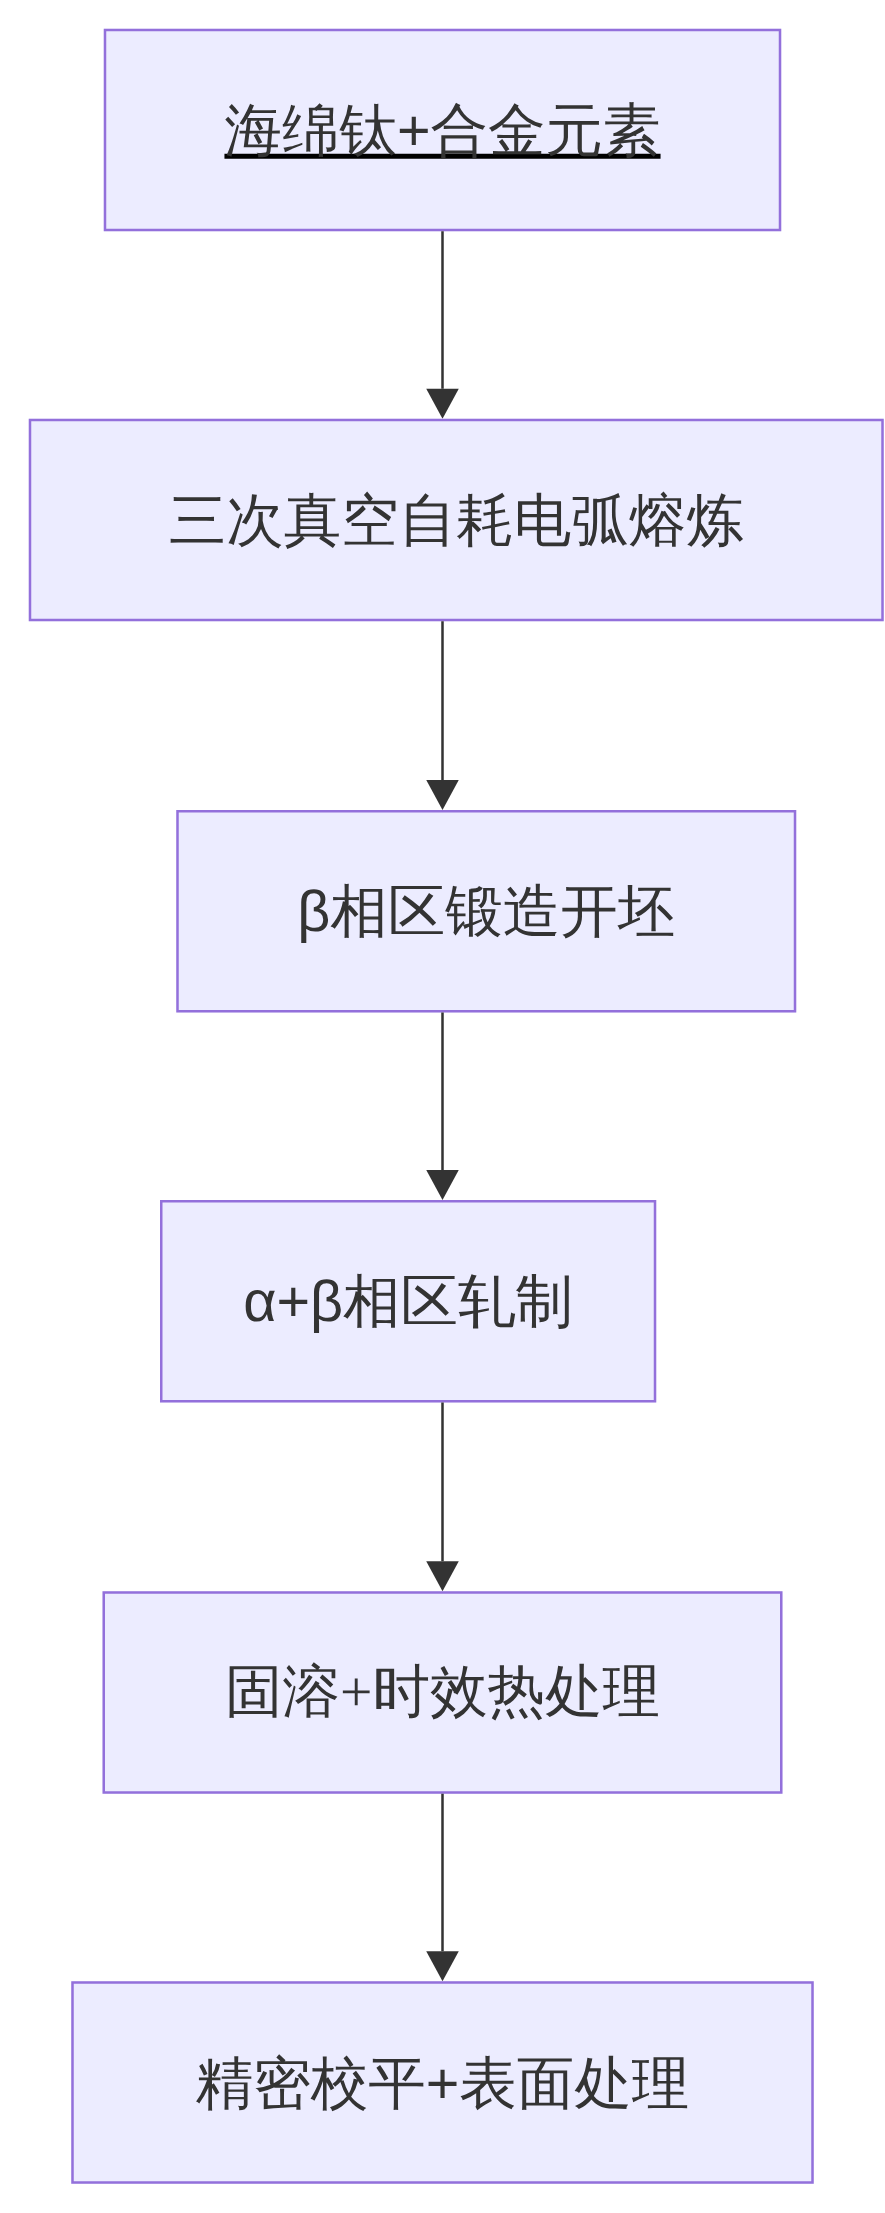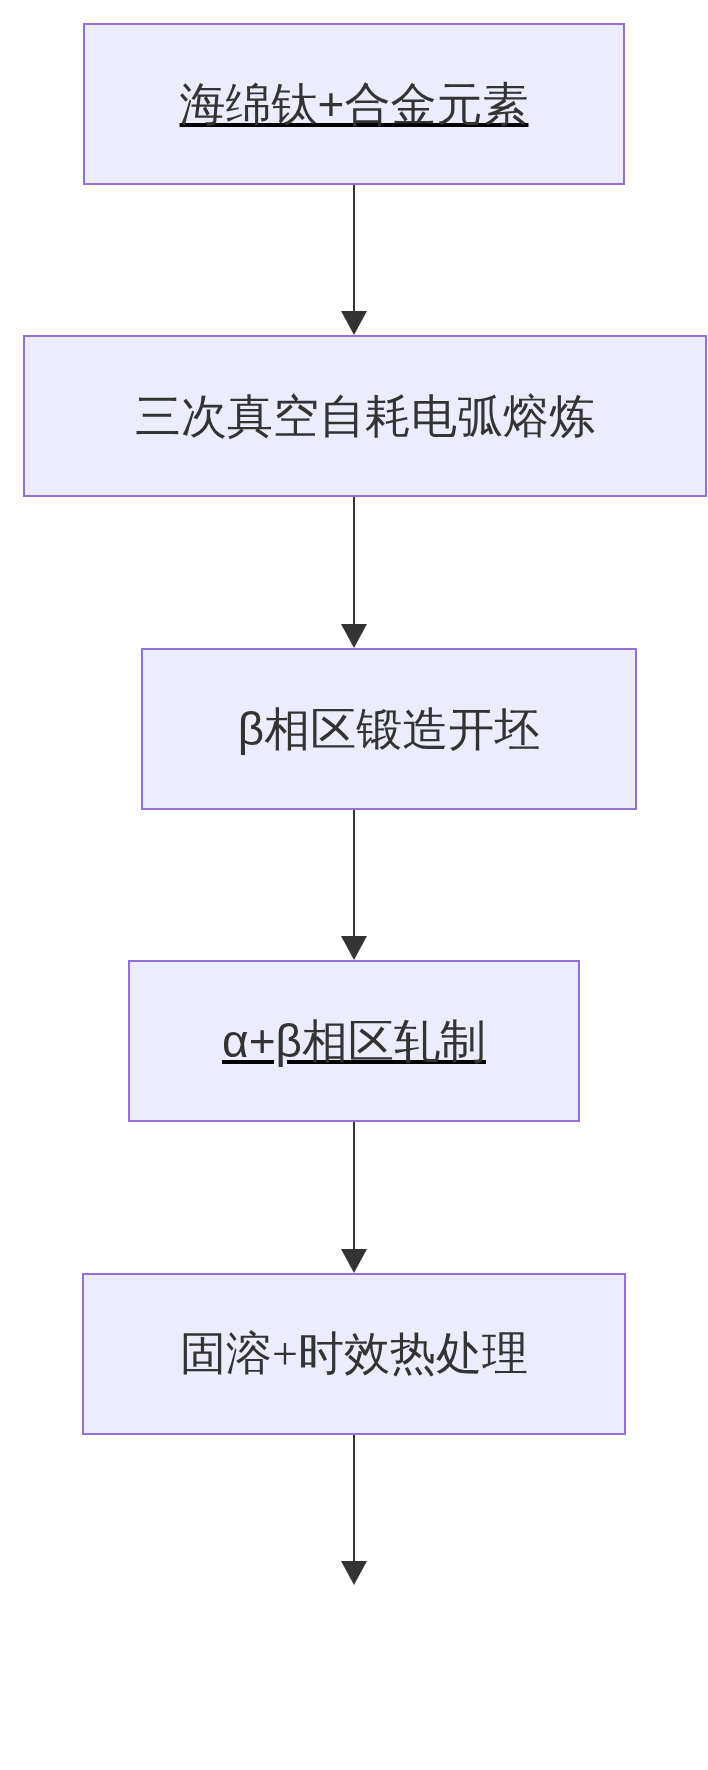--- a/index.html
+++ b/index.html
@@ -49,21 +49,21 @@
     width: 0;
     height: 0;
     border-left: 13px solid transparent;
     border-right: 13px solid transparent;
     border-top: 24px solid var(--arrow-color, #333333);
   }
   
   .n1 { left: 83px;  top: 23px;   width: 542px; text-decoration: underline; }
   .n2 { left: 23px;  top: 335px;  width: 684px; }
   .n3 { left: 106px; top: 648px;  width: 496px; margin-left: 35px; }
-  .n4 { left: 128px; top: 960px;  width: 452px; text-decoration: underline; }
+  .n4 { left: 128px; top: 960px;  width: 397px; }
   .n5 { left: 82px;  top: 1273px; width: 544px; font-family: Liberation Serif, serif; }
   .n6 { left: 57px;  top: 1585px; width: 594px; }
   
   .c1 { top: 185px;  height: 150px; }
   .c2 { top: 497px;  height: 151px; }
   .c3 { top: 810px;  height: 150px; }
   .c4 { top: 1122px; height: 151px; }
   .c5 { top: 1435px; height: 150px; }
 </style>
 </head>
@@ -109,14 +109,17 @@
 
   <div class="node n5">
     <span class="node-label">固溶+时效热处理</span>
   </div>
 
   <div class="connector c5">
     <div class="connector-line"></div>
     <div class="connector-head"></div>
   </div>
 
+  <div class="node n6">
+    <span class="node-label">精密校平+表面处理</span>
+  </div>
 
 </div>
 
 </body></html>

